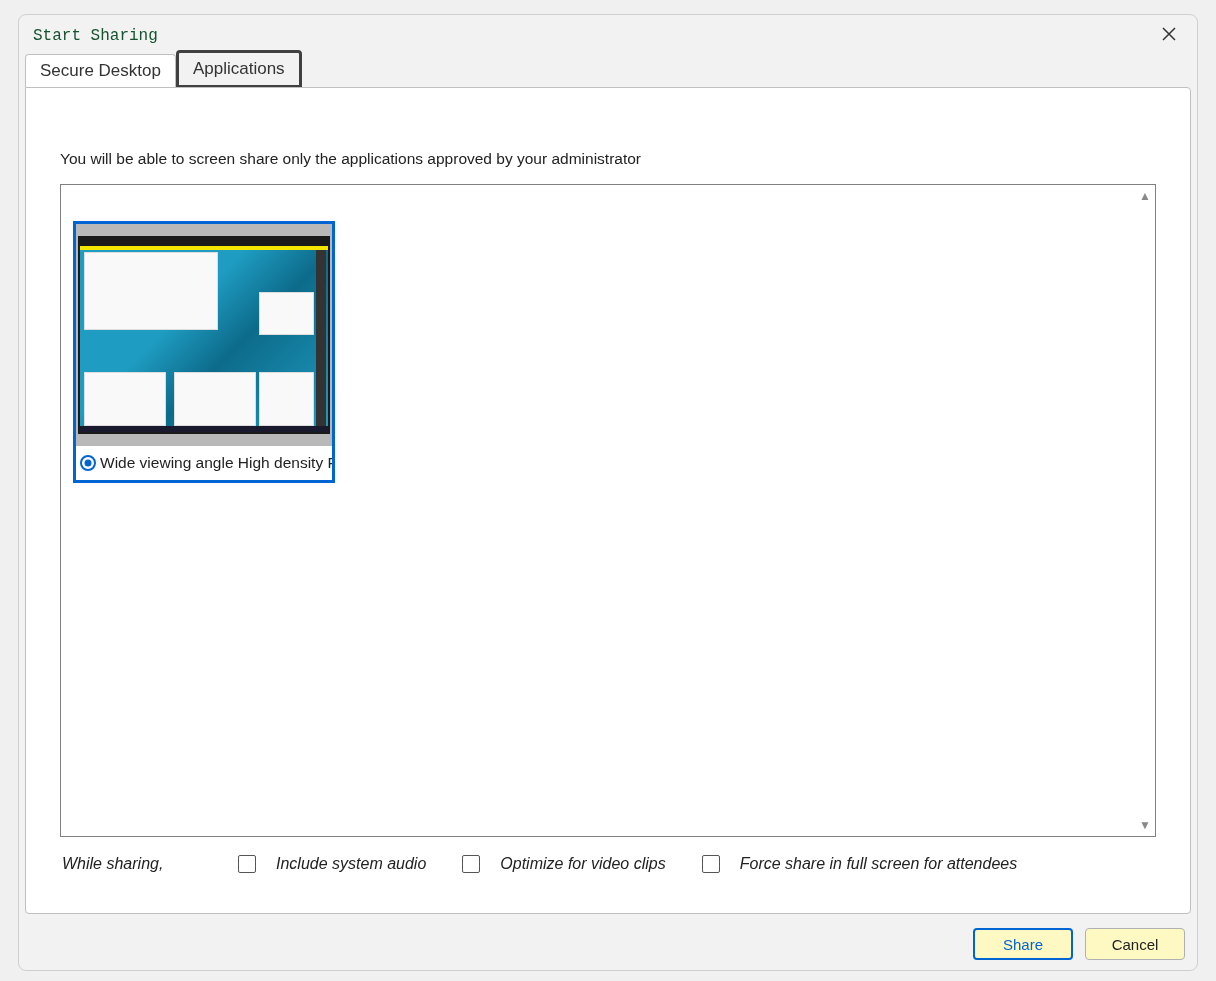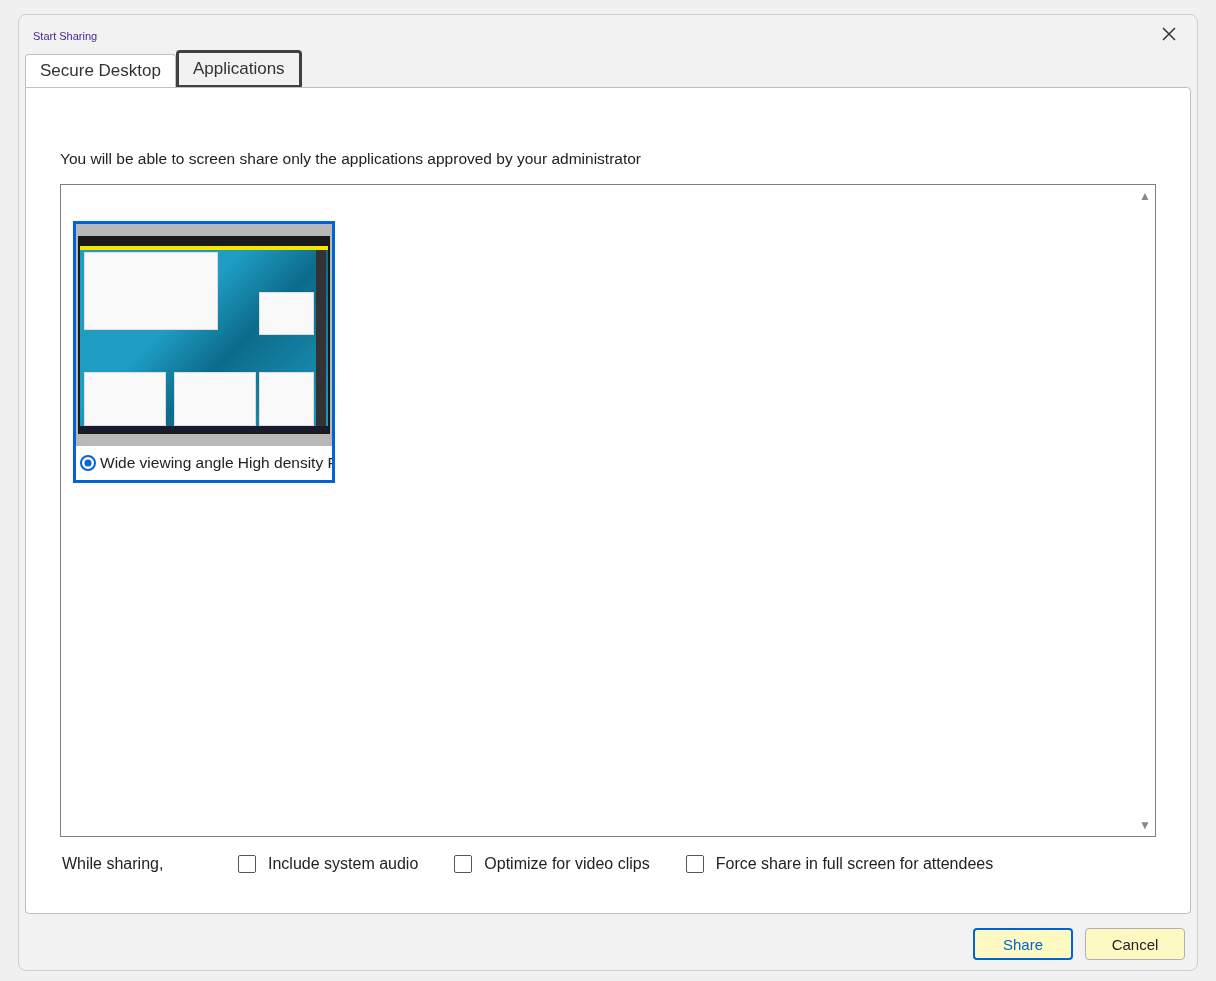--- a/index.html
+++ b/index.html
@@ -29,22 +29,23 @@
       flex-direction: column;
     }
     .dialog-header {
       display: flex;
       align-items: center;
       justify-content: space-between;
       padding: 6px 16px 6px 14px;
       height: 42px;
     }
     .dialog-title {
-      font-size: 11px;
-      color: #4c1d95;
+      font-size: 16px;
+      color: #14532d;
+      font-family: Liberation Mono, monospace;
     }
     .close-btn {
       width: 24px;
       height: 24px;
       display: flex;
       align-items: center;
       justify-content: center;
       cursor: pointer;
       font-size: 18px;
       color: #444;
@@ -194,26 +195,27 @@
     .monitor-label {
       font-size: 15.5px;
       color: #222;
     }
     .options-row {
       display: flex;
       align-items: center;
       gap: 36px;
       padding: 18px 2px 6px 2px;
       font-size: 16px;
+      font-style: italic;
     }
     .while-label { min-width: 140px; }
     .chk-item {
       display: flex;
       align-items: center;
-      gap: 12px;
+      gap: 20px;
       cursor: pointer;
       justify-content: space-between;
     }
     .chk-box {
       width: 18px;
       height: 18px;
       border: 1.5px solid #555;
       border-radius: 2px;
       flex: 0 0 auto;
     }

